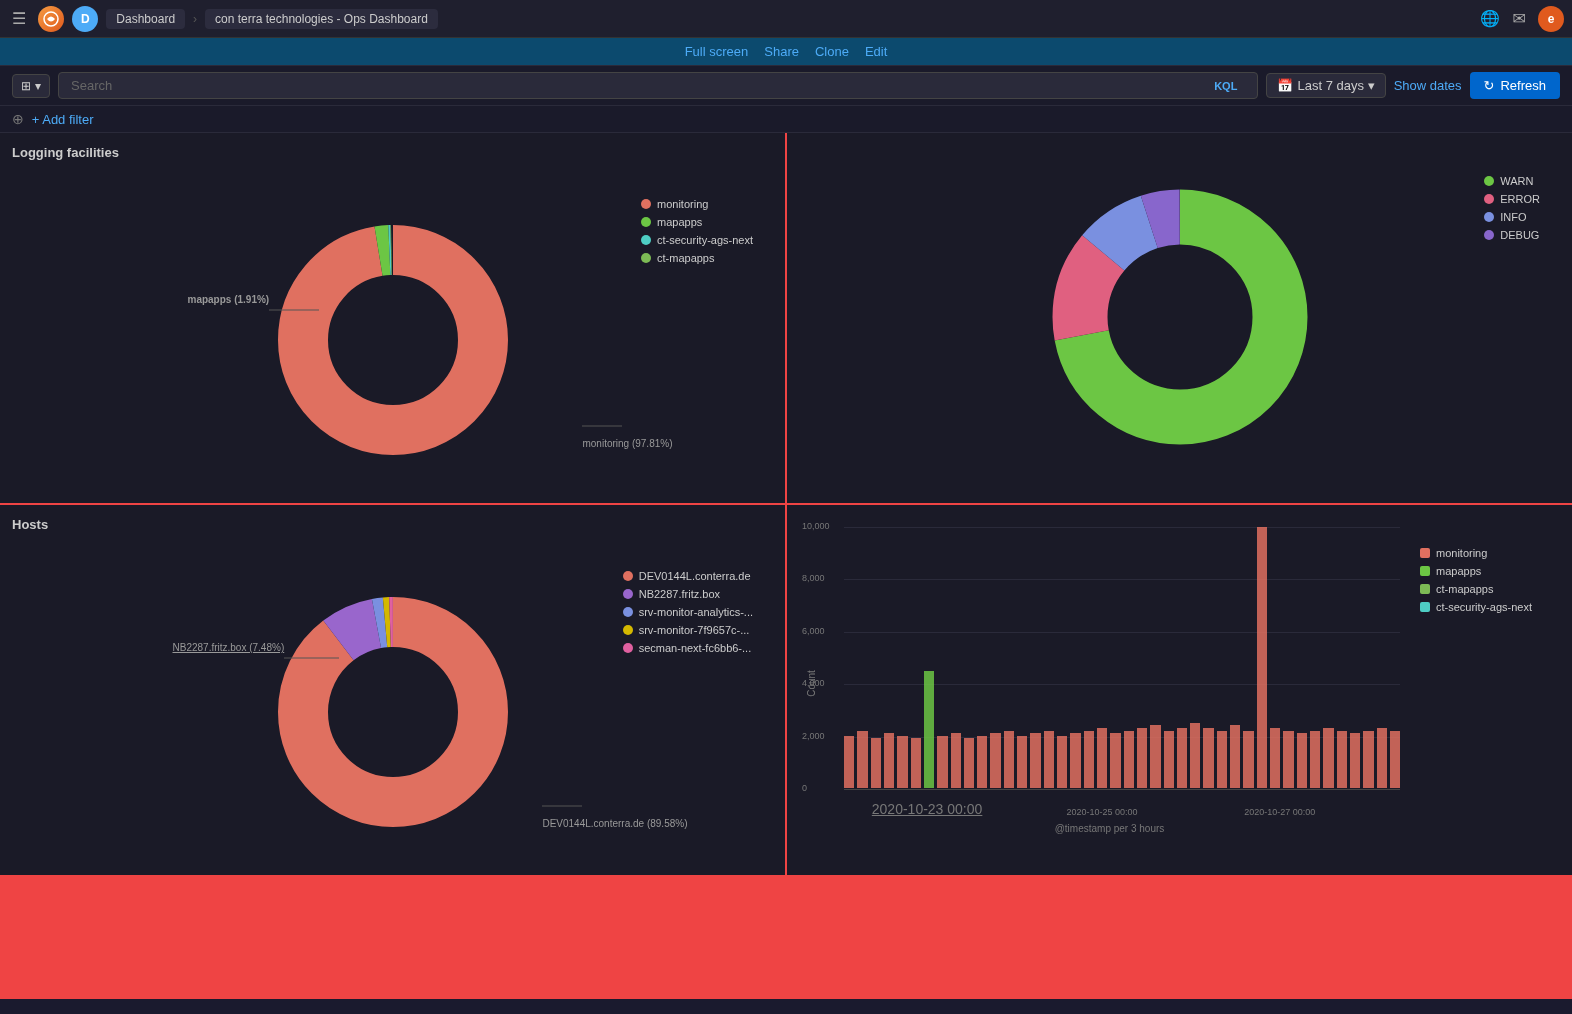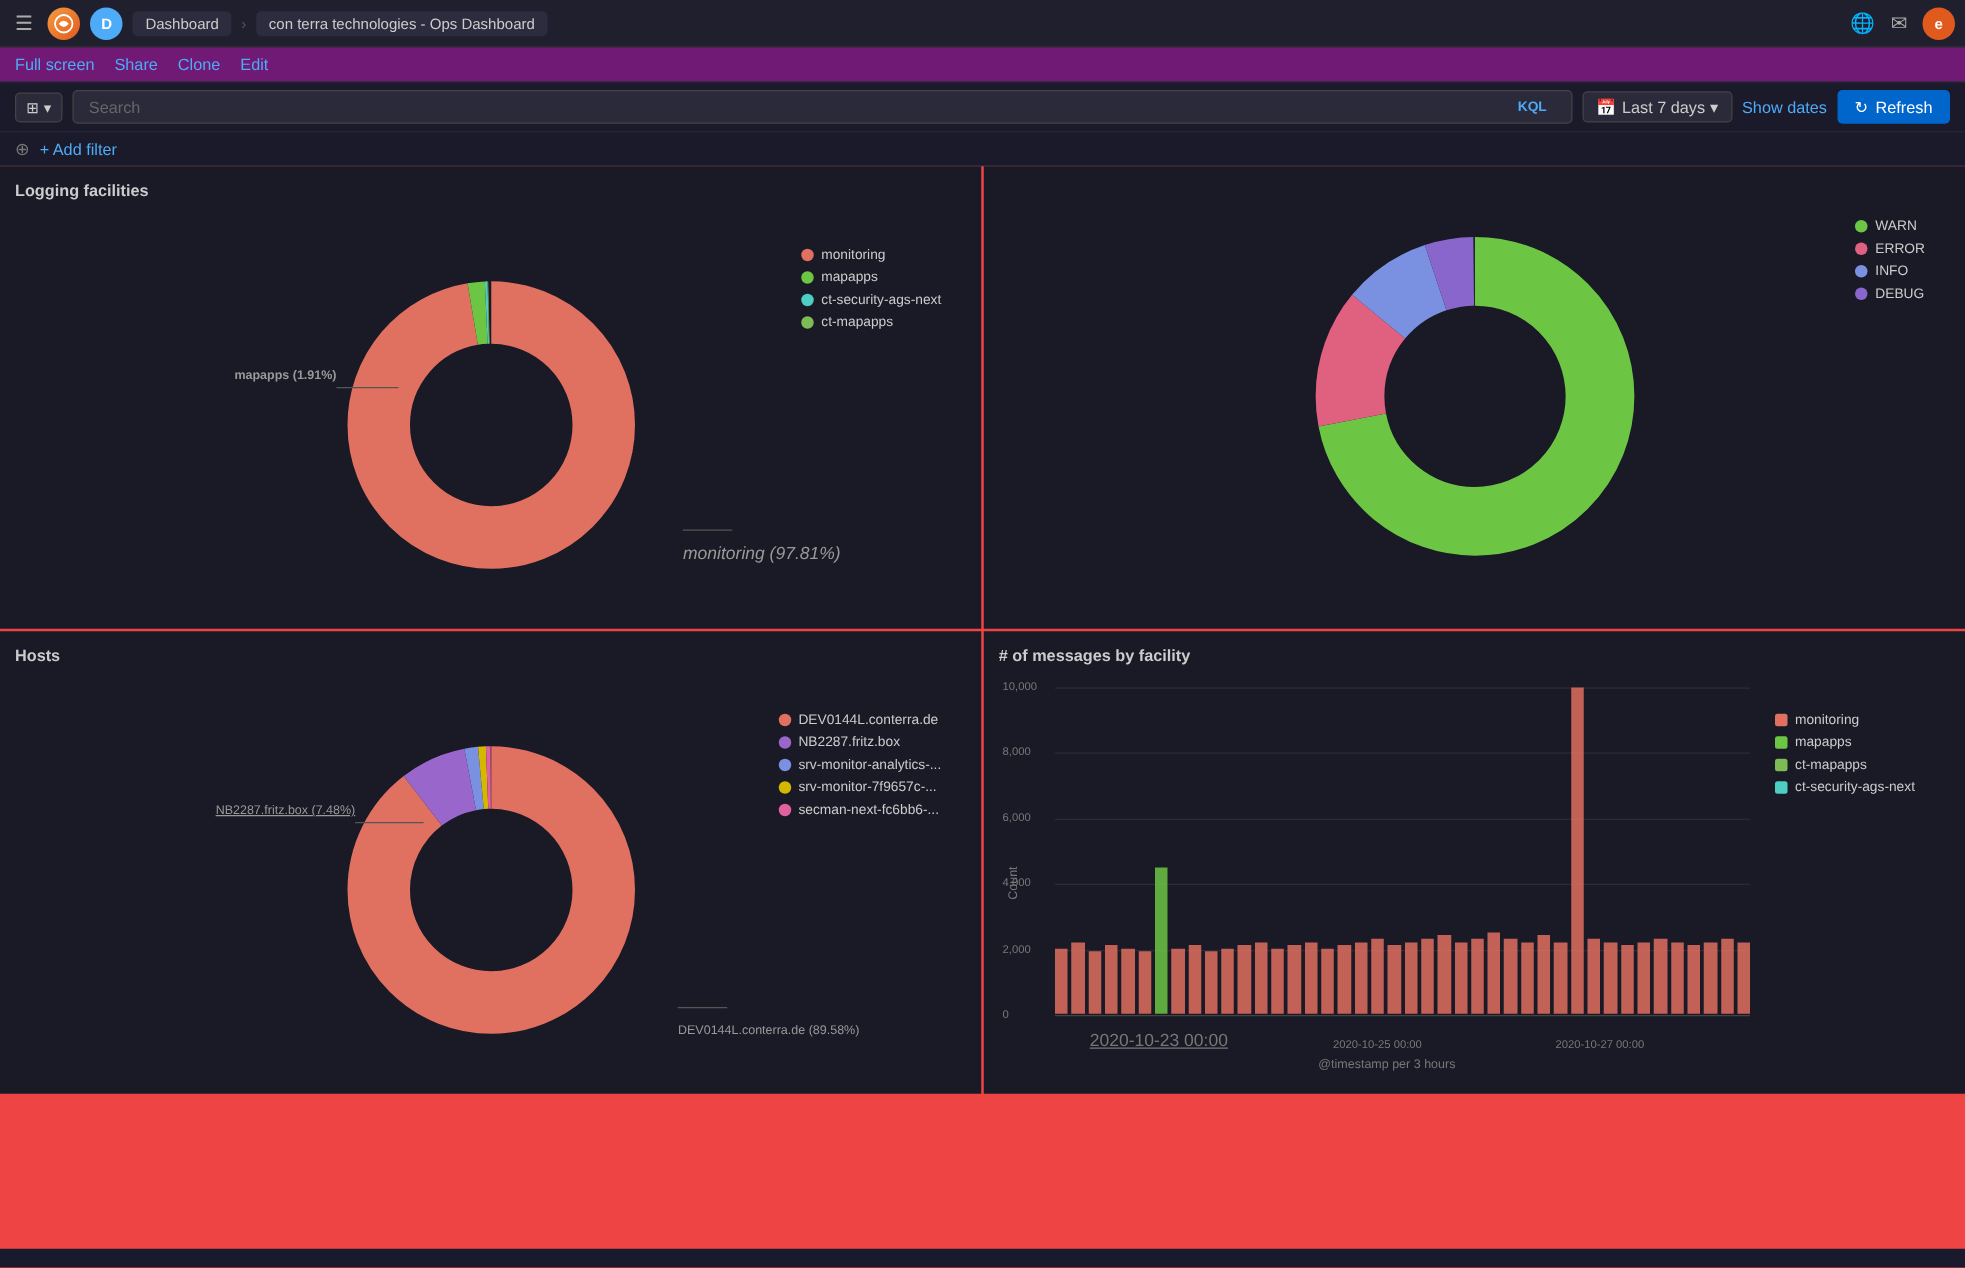--- a/index.html
+++ b/index.html
@@ -67,26 +67,27 @@
     .user-avatar {
       width: 26px; height: 26px;
       border-radius: 50%;
       background: #e05a1e;
       display: flex; align-items: center; justify-content: center;
       color: white; font-size: 12px; font-weight: bold;
     }
 
     
     .actionbar {
-      background: #701a75;
+      background: #0c4a6e;
       padding: 6px 12px;
       display: flex;
       align-items: center;
       gap: 16px;
       border-bottom: 1px solid #2a2a3a;
+      justify-content: center;
     }
     .action-link {
       color: #4dabf7;
       cursor: pointer;
       font-size: 13px;
     }
 
     
     .searchbar {
       background: #1a1a2a;
@@ -319,21 +320,21 @@
         <div style="position:absolute;top:30%;left:-85px;white-space:nowrap;font-weight:bold;">
           <span style="font-size:10px;color:#999;">mapapps (1.91%)</span>
           <svg style="position:absolute;right:-50px;top:8px;" width="50" height="20">
               <line x1="0" y1="10" x2="50" y2="10" stroke="#555" stroke-width="1"></line>
             </svg>
         </div>
         <div style="position:absolute;bottom:5%;right:-160px;white-space:nowrap;">
           <svg style="display:block;" width="40" height="20">
               <line x1="0" y1="10" x2="40" y2="10" stroke="#555" stroke-width="1"></line>
             </svg>
-          <span style="font-size:14px;color:#999;font-style:italic;">monitoring (97.81%)</span>
+          <span style="font-size:10px;color:#999;">monitoring (97.81%)</span>
         </div>
       </div>
 
       <div class="legend">
         <div class="legend-item">
           <div class="legend-dot" style="background:#e07060;"></div>
           <span>monitoring</span>
         </div>
         <div class="legend-item">
           <div class="legend-dot" style="background:#6cc644;"></div>
@@ -439,21 +440,20 @@
         </div>
         <div class="legend-item">
           <div class="legend-dot" style="background:#e060a0;"></div>
           <span>secman-next-fc6bb6-...</span>
         </div>
       </div>
     </div>
   </div>
 
   <div class="panel">
-    <div class="panel-title"># of messages by facility</div>
     <div style="display:flex;height:calc(100% - 24px);text-align:right;">
       <div style="flex:1;position:relative;">
 
         <div style="position:absolute;left:0;top:50%;transform:translateX(-50%) rotate(-90deg);font-size:10px;color:#777;white-space:nowrap;transform-origin:center center;left:12px;top:50%;">Count</div>
 
         <div style="position:absolute;left:45px;right:20px;top:10px;bottom:50px;">
 
           <div class="y-grid-line" style="top:0%;">
               <span class="y-tick-label">10,000</span>
             </div>

